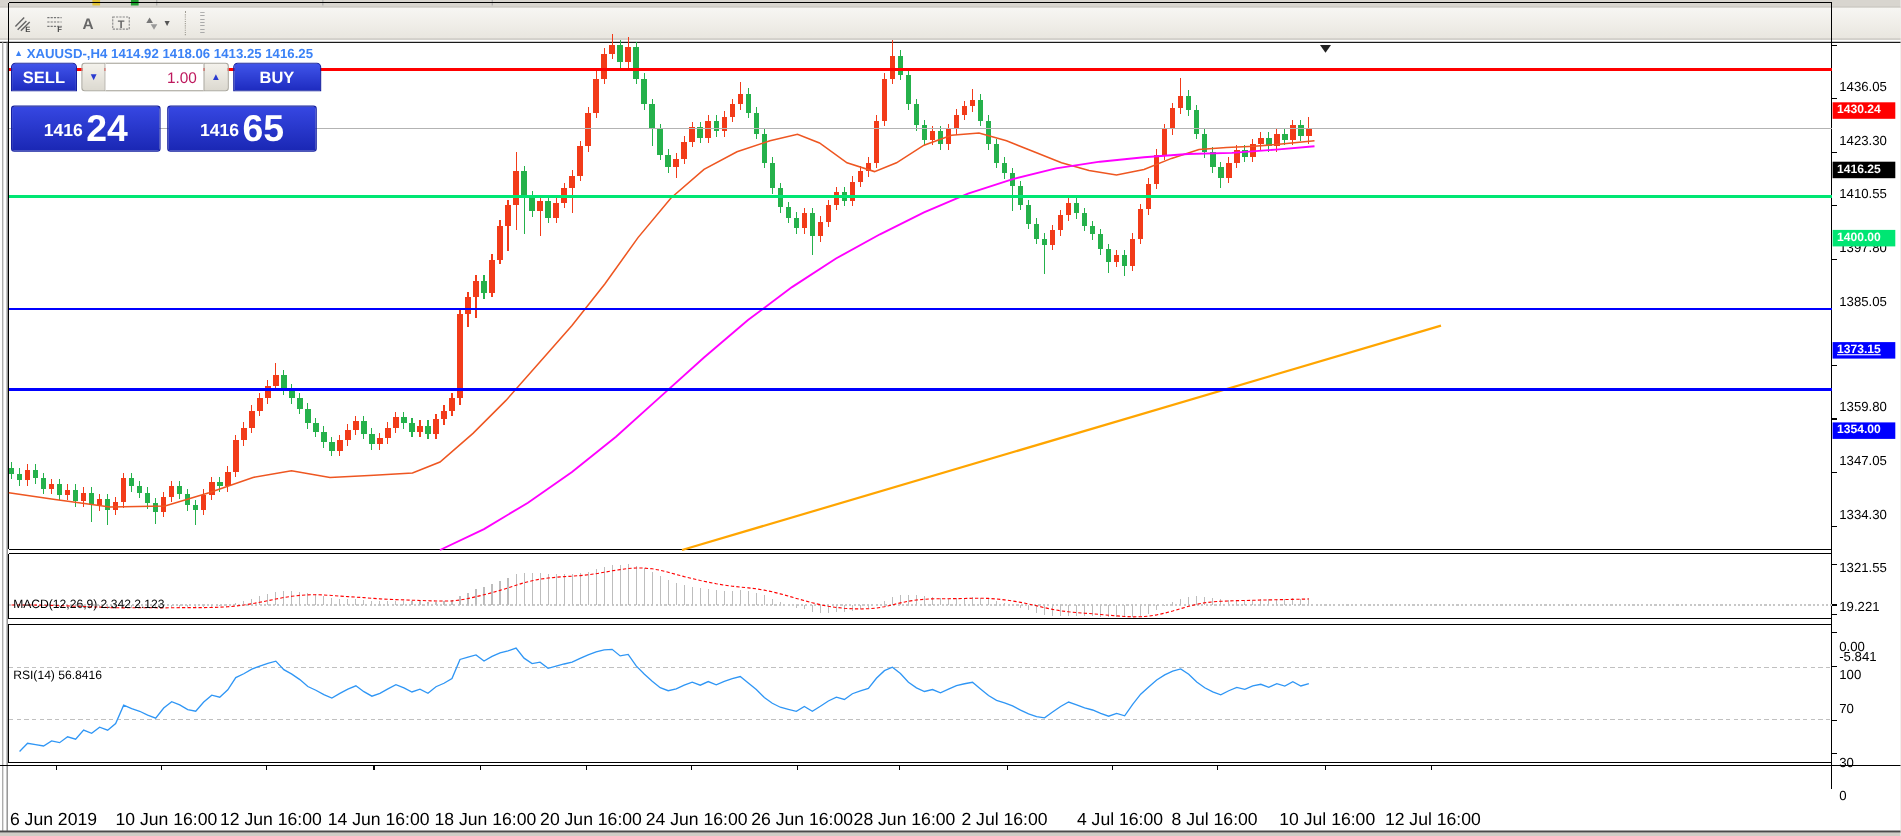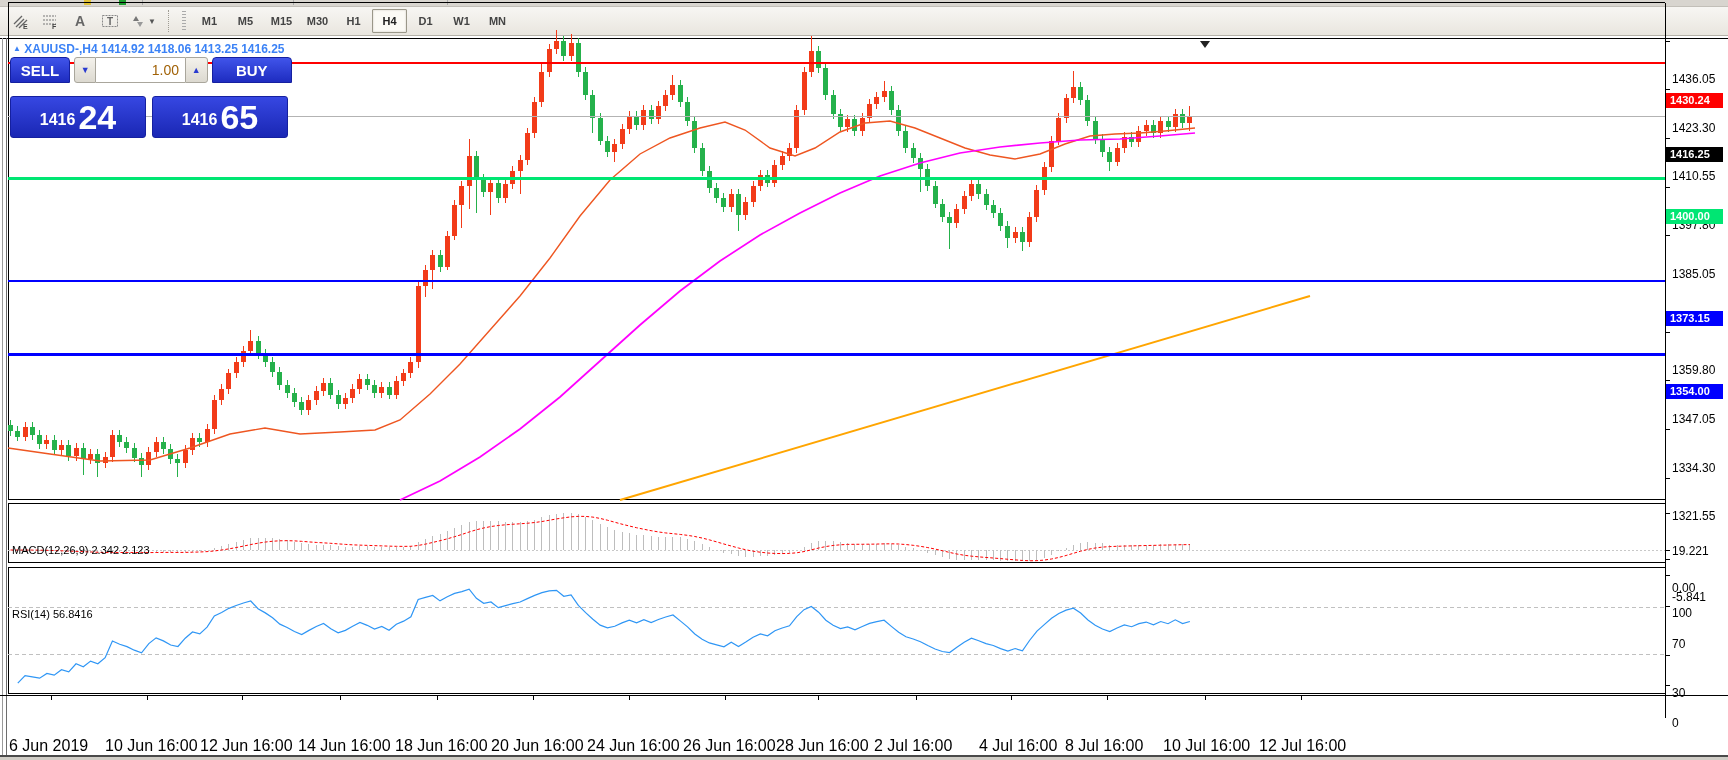--- a/index.html
+++ b/index.html
@@ -33,21 +33,21 @@
   .trow1{display:flex;height:26px;}
   .tbtn{background:linear-gradient(#4054ea,#1e2cc0);color:#fff;font-size:15px;font-weight:bold;
     display:flex;align-items:center;justify-content:center;border:1px solid #1520a0;border-radius:4px 4px 0 0;}
   .sellbtn{width:62px;}
   .buybtn{width:84px;margin-left:4px;}
   .spin{width:22px;background:linear-gradient(#f4f2ec,#dcd9d0);border:1px solid #a9a69c;color:#2a3bd0;
     font-size:9px;display:flex;align-items:center;justify-content:center;}
   .spindown{margin-left:4px;border-radius:3px 0 0 3px;}
   .spinup{border-radius:0 3px 3px 0;}
   .vol{width:82px;background:#fff;border:1px solid #a9a69c;border-left:none;border-right:none;
-    font-size:14px;color:#a16207;text-align:right;padding:0 6px;display:flex;align-items:center;justify-content:flex-end;}
+    font-size:14px;color:#be185d;text-align:right;padding:0 6px;display:flex;align-items:center;justify-content:flex-end;}
   .trow2{display:flex;margin-top:13px;}
   .pricebox{width:136px;height:42px;background:linear-gradient(#3647e2,#1a27b4);border:1px solid #1520a0;
     border-radius:3px;color:#fff;display:flex;align-items:flex-end;justify-content:center;padding-bottom:2px;box-sizing:border-box;}
   .pricebox + .pricebox{margin-left:6px;}
   .pb-small{font-size:16px;font-weight:bold;line-height:30px;margin-right:3px;}
   .pb-big{font-size:34px;font-weight:bold;line-height:36px;}
   
   .ylab{position:absolute;left:1672px;font-size:12px;color:#000;}
   .badge{position:absolute;left:1666px;height:15px;min-width:50px;padding:0 3px 0 4px;
     font-size:11px;font-weight:bold;color:#fff;line-height:15px;}
@@ -103,31 +103,20 @@
     </div>
     <div class="toolbtn" style="width:34px;">
       <svg class="icon-svg" width="14" height="15">
           <path d="M4 2 L7 7 L1 7 Z" fill="#777"></path>
           <path d="M8 13 L11 8 L5 8 Z" fill="#999"></path>
         </svg>
       <span style="font-size:8px;color:#555;margin-left:2px;">▼</span>
     </div>
     <div class="tool-sep"></div>
     <div class="grip"></div>
-    <div id="tf-row" style="display:flex;">
-        <div class="tfbtn">M1</div>
-        <div class="tfbtn">M5</div>
-        <div class="tfbtn">M15</div>
-        <div class="tfbtn">M30</div>
-        <div class="tfbtn">H1</div>
-        <div class="tfbtn active">H4</div>
-        <div class="tfbtn">D1</div>
-        <div class="tfbtn">W1</div>
-        <div class="tfbtn">MN</div>
-      </div>
   </div>
 
   <div class="win-top"></div>
   <div class="gutter1"></div>
   <div class="gutter2"></div>
 
   <svg id="chart-svg" width="1728" height="722" viewBox="0 38 1728 722" shape-rendering="crispEdges">
       <line x1="8" y1="40.5" x2="1665" y2="40.5" stroke="#000" stroke-width="1"></line>
       <line x1="8" y1="537.5" x2="1665" y2="537.5" stroke="#000" stroke-width="1"></line>
       <line x1="8" y1="40.5" x2="8" y2="537.5" stroke="#000" stroke-width="1"></line>
@@ -714,21 +703,21 @@
       <div class="ylab" style="top:169.3998px;">1410.55</div>
       <div class="ylab" style="top:218.09969999999998px;">1397.80</div>
       <div class="ylab" style="top:266.7996px;">1385.05</div>
       <div class="ylab" style="top:363.2445px;">1359.80</div>
       <div class="ylab" style="top:411.9444px;">1347.05</div>
       <div class="ylab" style="top:460.6443px;">1334.30</div>
       <div class="ylab" style="top:509.3442px;">1321.55</div>
       <div class="badge" style="top:93.1918759999998px;background:#ff0000;">1430.24</div>
       <div class="badge" style="top:146.62807999999984px;background:#000000;">1416.25</div>
       <div class="badge" style="top:208.6965799999998px;background:#00e673;">1400.00</div>
-      <div class="badge" style="top:311.2528399999995px;background:#0000ff;">1373.15</div>
+      <div class="badge" style="top:311.2528399999995px;background:#0000ff;text-decoration:underline;">1373.15</div>
       <div class="badge" style="top:384.3981799999998px;background:#0000ff;">1354.00</div>
       <div class="ylab" style="top:544px;">19.221</div>
       <div class="ylab" style="top:581px;">0.00</div>
       <div class="ylab" style="top:590px;">-5.841</div>
       <div class="ylab" style="top:606px;">100</div>
       <div class="ylab" style="top:637px;">70</div>
       <div class="ylab" style="top:686px;">30</div>
       <div class="ylab" style="top:716px;">0</div>
       <div class="xlab" style="left:9px;">6 Jun 2019</div>
       <div class="xlab" style="left:105px;">10 Jun 16:00</div>

